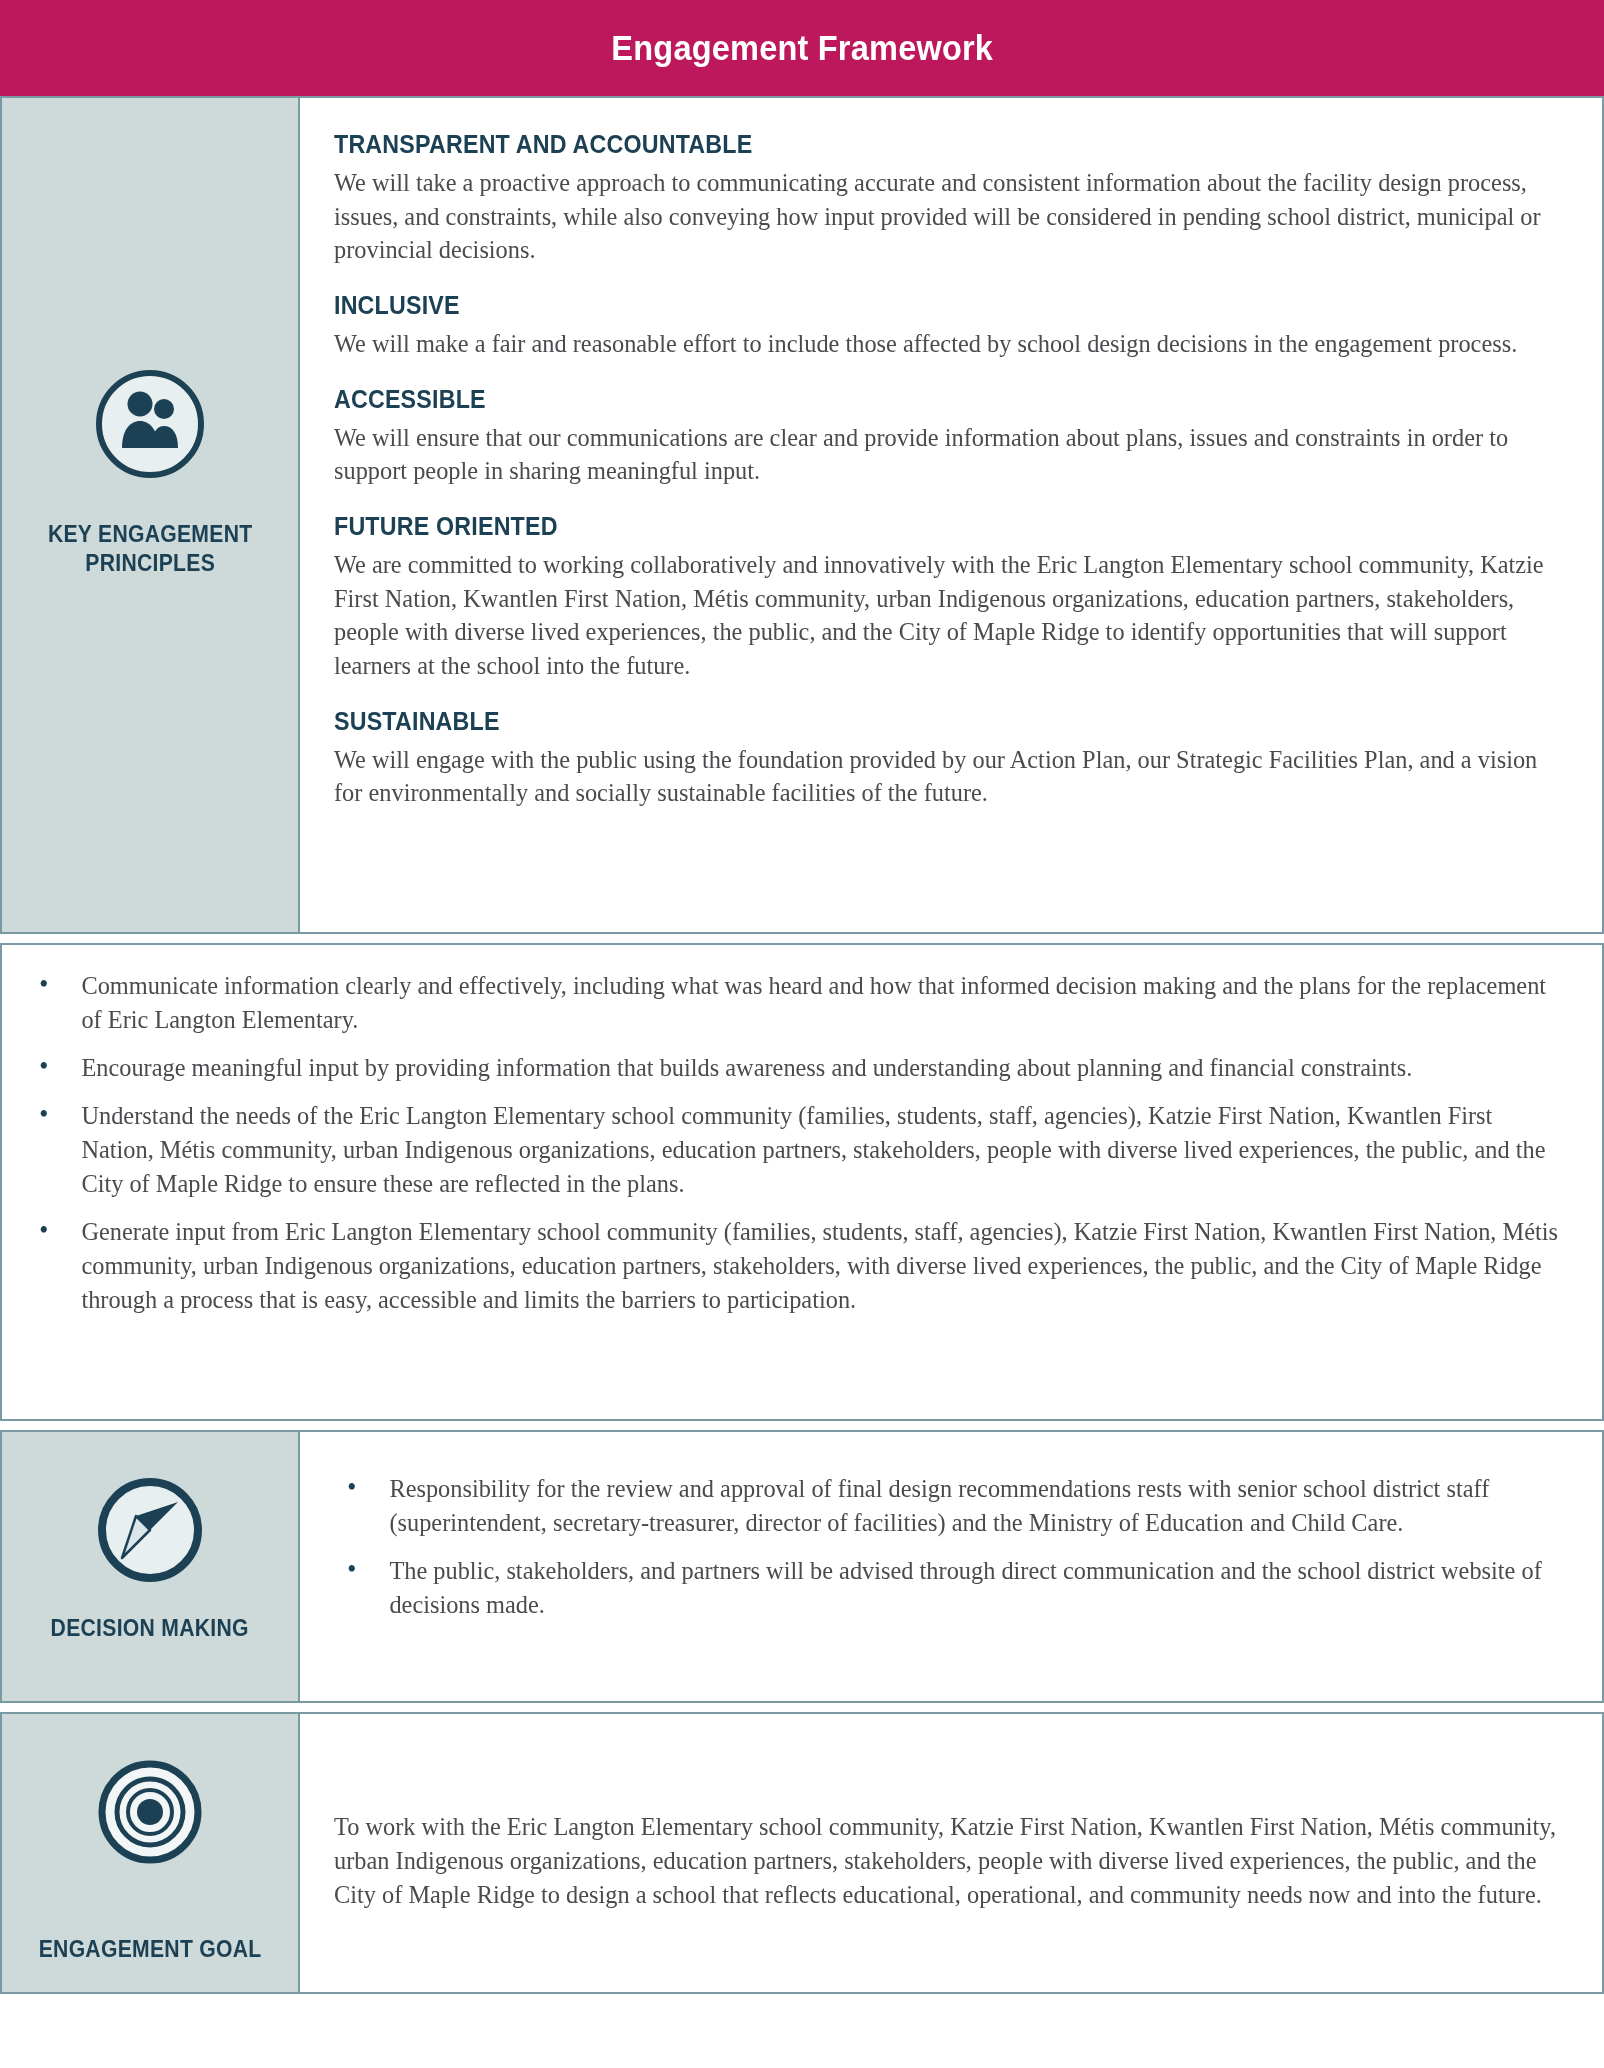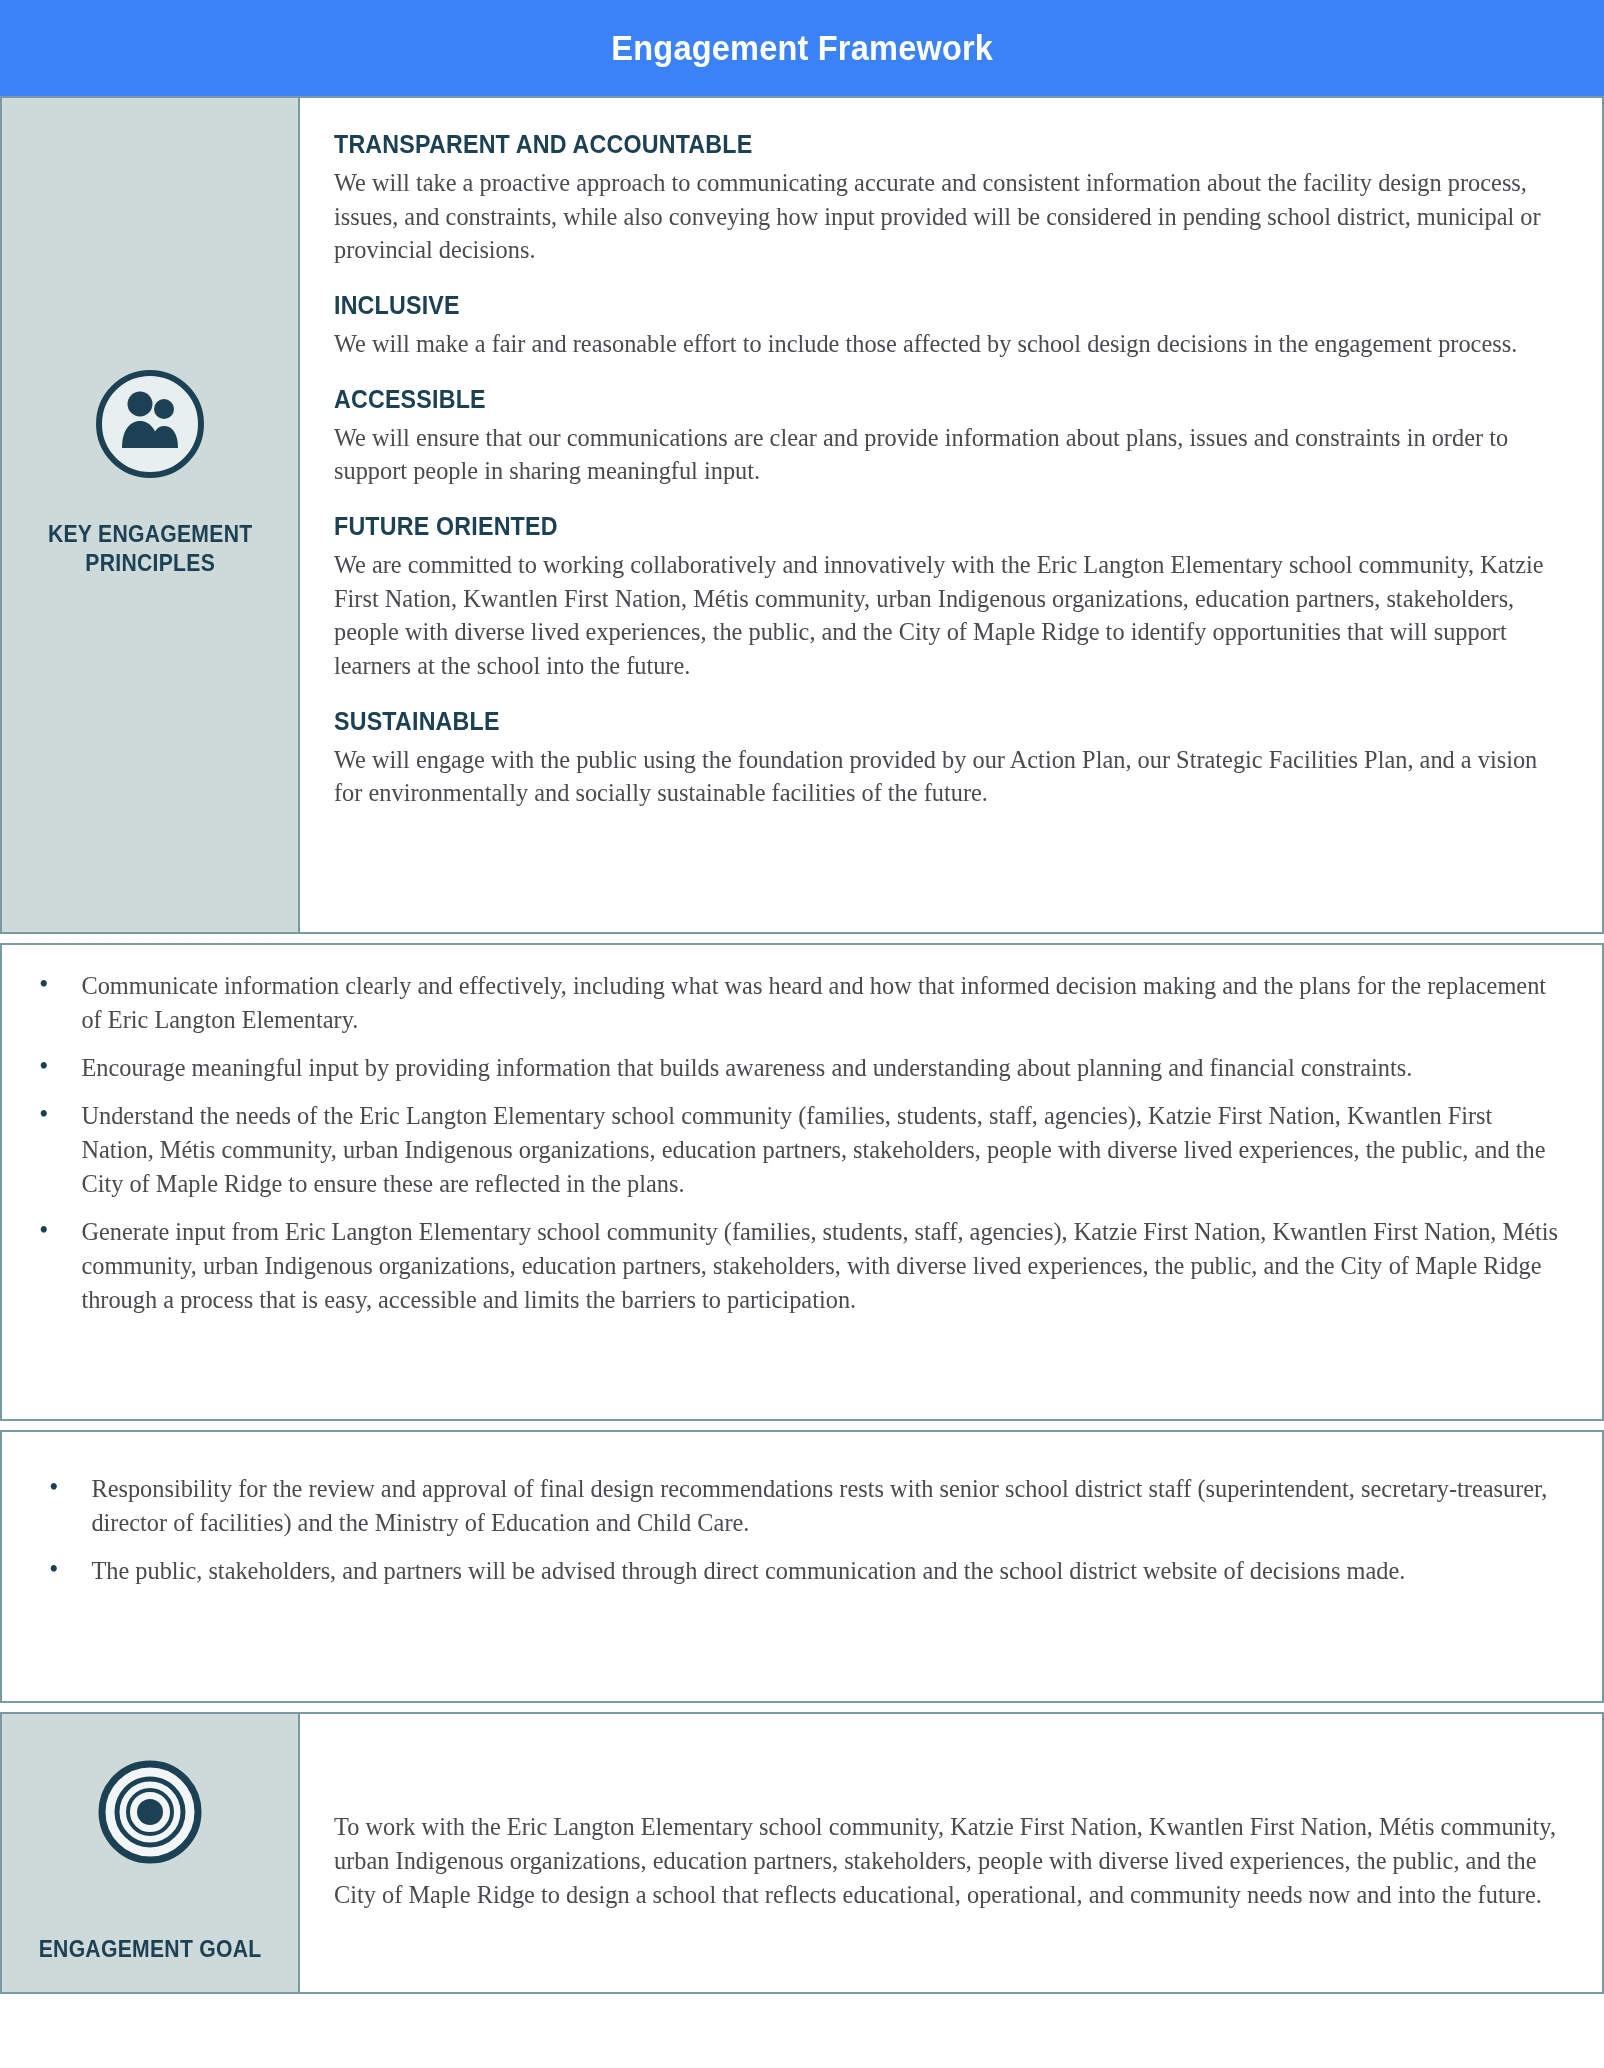--- a/index.html
+++ b/index.html
@@ -18,21 +18,21 @@
     width: 1604px;
     height: 2068px;
     display: flex;
     flex-direction: column;
     background: #ffffff;
   }
 
   
   .header-bar {
     height: 96px;
-    background: #3b82f6;
+    background: #be185d;
     display: flex;
     align-items: center;
     justify-content: center;
     flex: 0 0 auto;
   }
   .header-title {
     color: #ffffff;
     font-family: "Liberation Sans", sans-serif;
     font-weight: bold;
     font-size: 35px;
@@ -216,20 +216,32 @@
       <ul class="bullets">
         <li>Communicate information clearly and effectively, including what was heard and how that informed decision making and the plans for the replacement of Eric Langton Elementary.</li>
         <li>Encourage meaningful input by providing information that builds awareness and understanding about planning and financial constraints.</li>
         <li>Understand the needs of the Eric Langton Elementary school community (families, students, staff, agencies), Katzie First Nation, Kwantlen First Nation, Métis community, urban Indigenous organizations, education partners, stakeholders, people with diverse lived experiences, the public, and the City of Maple Ridge to ensure these are reflected in the plans.</li>
         <li>Generate input from Eric Langton Elementary school community (families, students, staff, agencies), Katzie First Nation, Kwantlen First Nation, Métis community, urban Indigenous organizations, education partners, stakeholders, with diverse lived experiences, the public, and the City of Maple Ridge through a process that is easy, accessible and limits the barriers to participation.</li>
       </ul>
     </div>
   </div>
 
   <div class="panel" id="panel-decision">
+    <div class="panel-side">
+      <div class="side-inner">
+        <div class="icon-wrap">
+          <svg viewBox="0 0 116 116" xmlns="http://www.w3.org/2000/svg">
+            <circle cx="58" cy="58" r="48" fill="#e8eff0" stroke="#1d4154" stroke-width="8"></circle>
+            <path d="M86 30 L58 58 L30 86 L44 44 Z" fill="#1d4154"></path>
+            <path d="M58 58 L30 86 L44 44 Z" fill="#dbe6ea" stroke="#1d4154" stroke-width="2.5" stroke-linejoin="round"></path>
+          </svg>
+        </div>
+        <div class="side-label">DECISION MAKING</div>
+      </div>
+    </div>
     <div class="panel-body">
       <ul class="bullets">
         <li>Responsibility for the review and approval of final design recommendations rests with senior school district staff (superintendent, secretary-treasurer, director of facilities) and the Ministry of Education and Child Care.</li>
         <li>The public, stakeholders, and partners will be advised through direct communication and the school district website of decisions made.</li>
       </ul>
     </div>
   </div>
 
   <div class="panel" id="panel-goal">
     <div class="panel-side">

